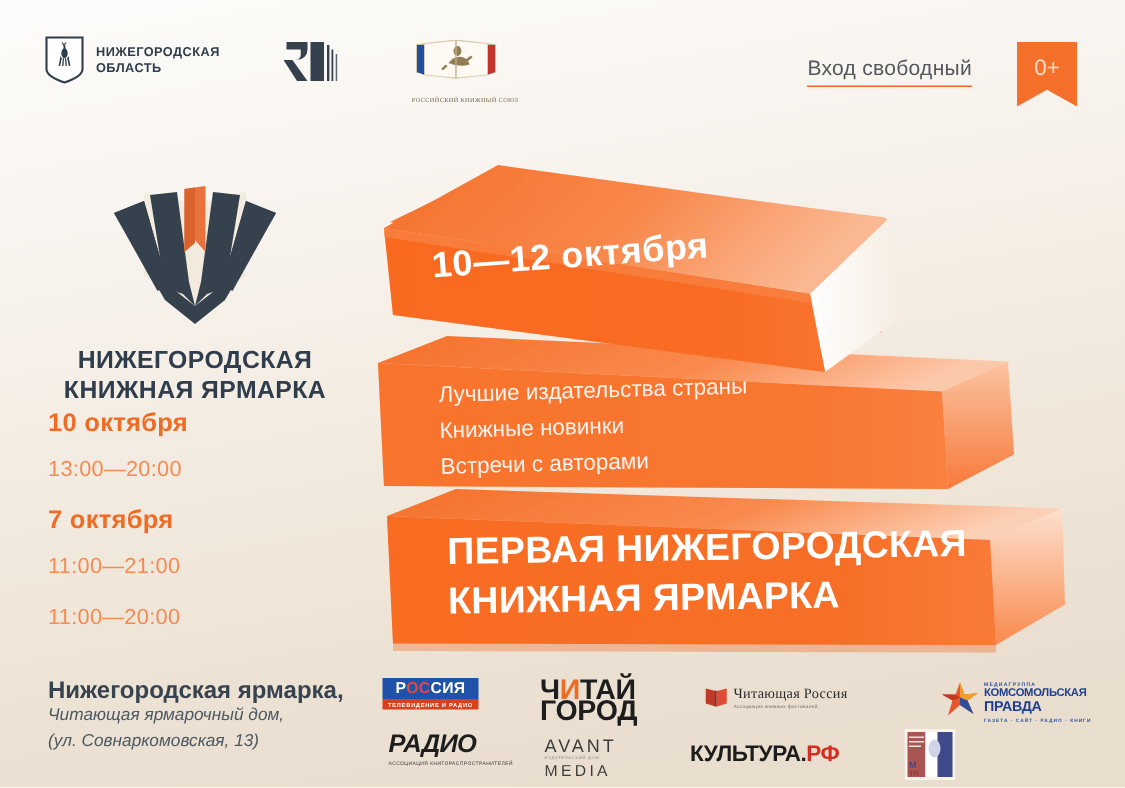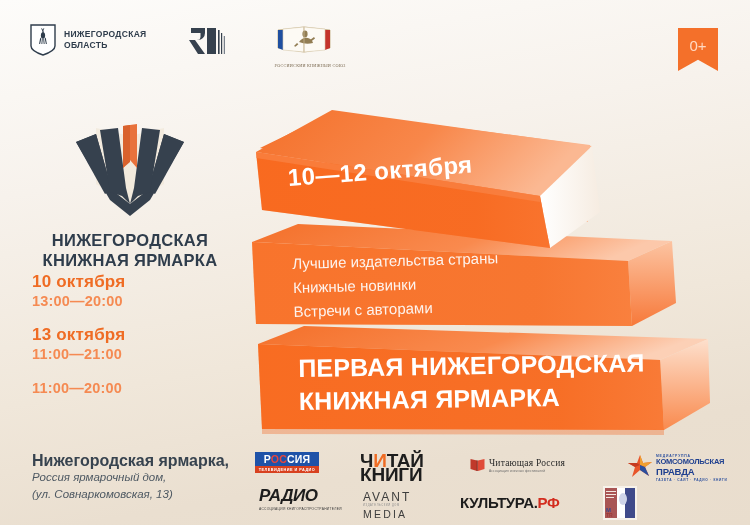--- a/index.html
+++ b/index.html
@@ -124,24 +124,25 @@
   .sched-block { margin-bottom: 14px; }
   .sched-date {
     font-size: 17px;
     font-weight: bold;
     color: #ef6c24;
     line-height: 19px;
     letter-spacing: 0.2px;
   }
   .sched-time {
     font-size: 14.5px;
-    font-weight: bold;
+    font-weight: normal;
     color: #f58a52;
     line-height: 20px;
     letter-spacing: 0.2px;
+    margin-top: 12px;
   }
 
   .venue {
     position: absolute;
     left: 32px; top: 452px;
     width: 215px;
     color: #37434f;
   }
   .venue-name {
     font-size: 16px;
@@ -362,20 +363,21 @@
             <path d="M22 19 l-3 3 l1.4 0.8 l3-2.6 z"></path>
             <path d="M35 16 l4-3 l1 1.4 l-3.6 2.8 z"></path>
           </g>
           <path d="M29 3 L29 28" stroke="#c9b894" stroke-width="0.8"></path>
         </svg>
         <div class="rks-caption">РОССИЙСКИЙ КНИЖНЫЙ СОЮЗ</div>
       </div>
 
     </div>
 
+    <div class="free-entry">Вход свободный</div>
 
     <div class="age-badge">0+</div>
   </div>
 
   <div class="brand">
     <div class="brand-mark">
       <svg width="128" height="110" viewBox="0 0 128 110">
 
         <path d="M64 24 L30 16 L30 72 L64 92 L98 72 L98 16 Z" fill="#efe3d2" opacity="0.55"></path>
 
@@ -397,31 +399,31 @@
       <span>КНИЖНАЯ ЯРМАРКА</span>
     </div>
   </div>
 
   <div class="schedule">
     <div class="sched-block">
       <div class="sched-date">10 октября</div>
       <div class="sched-time">13:00—20:00</div>
     </div>
     <div class="sched-block">
-      <div class="sched-date">13 октября</div>
+      <div class="sched-date">7 октября</div>
       <div class="sched-time">11:00—21:00</div>
     </div>
     <div class="sched-block">
       <div class="sched-time">11:00—20:00</div>
     </div>
   </div>
 
   <div class="venue">
     <div class="venue-name">Нижегородская ярмарка,</div>
-    <div class="venue-sub">Россия ярмарочный дом,</div>
+    <div class="venue-sub">Читающая ярмарочный дом,</div>
     <div class="venue-sub">(ул. Совнаркомовская, 13)</div>
   </div>
 
   <div class="stack">
     <svg width="510" height="345" viewBox="0 0 510 345">
       <defs>
         <linearGradient id="gTop1" x1="0" y1="0" x2="1" y2="0.25">
           <stop offset="0%" stop-color="#f4702a"></stop>
           <stop offset="55%" stop-color="#f8874a"></stop>
           <stop offset="100%" stop-color="#fbb892"></stop>
@@ -505,21 +507,21 @@
       <div class="rossiya-bot">ТЕЛЕВИДЕНИЕ И РАДИО</div>
     </div>
 
     <div class="plogo" style="left:4px; top:36px;">
       <div class="askr-main">РАДИО</div>
       <div class="askr-sub">АССОЦИАЦИЯ КНИГОРАСПРОСТРАНИТЕЛЕЙ</div>
     </div>
 
     <div class="plogo" style="left:105px; top:4px;">
       <div class="chitay-l1"><span>Ч</span><span class="hl">И</span><span>ТАЙ</span></div>
-      <div class="chitay-l2">КНИГИ</div>
+      <div class="chitay-l2">ГОРОД</div>
     </div>
 
     <div class="plogo" style="left:108px; top:40px;">
       <div class="avant-l1">AVANT</div>
       <div class="avant-tiny">ИЗДАТЕЛЬСКИЙ ДОМ</div>
       <div class="avant-l2" style="margin-top:1px;">MEDIA</div>
     </div>
 
     <div class="plogo" style="left:215px; top:8px; display:flex; align-items:flex-start; gap:4px;">
       <span>

